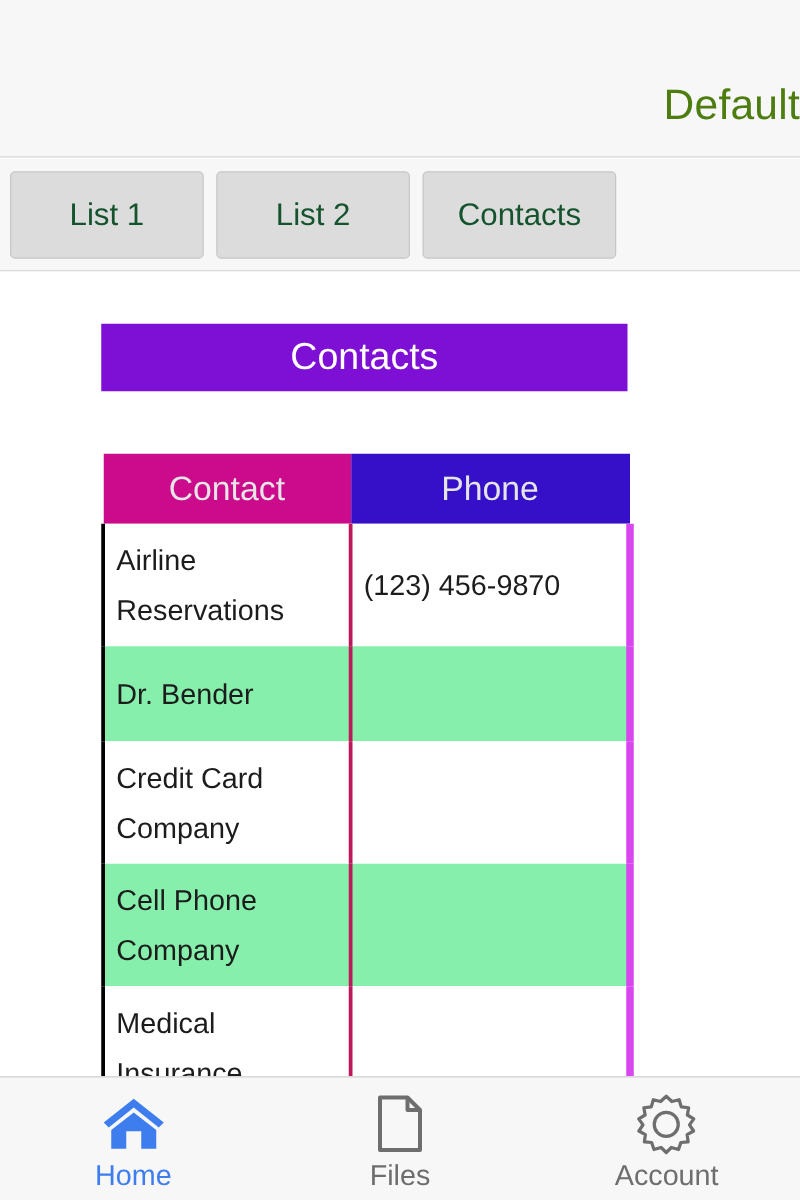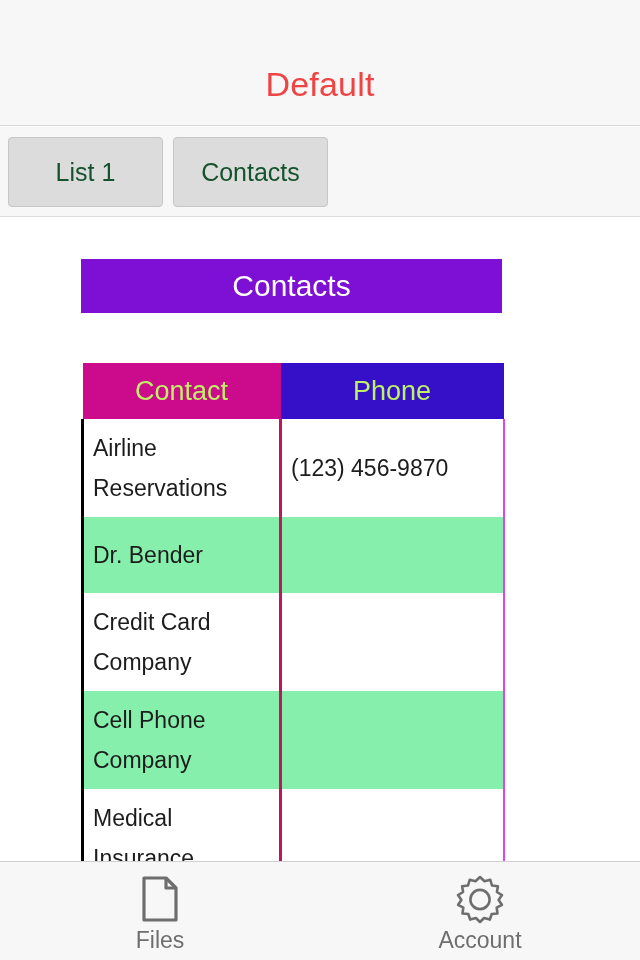--- a/index.html
+++ b/index.html
@@ -23,23 +23,23 @@
     height: 126px;
     background: #f7f7f7;
     border-bottom: 1px solid #d8d8d8;
     box-sizing: border-box;
   }
   .header-title {
     position: absolute;
     left: 0;
     top: 62px;
     width: 640px;
-    text-align: center;
+    text-align: right;
     font-size: 34px;
-    color: #ef4444;
+    color: #4d7c0f;
     letter-spacing: 0.2px;
     line-height: 44px;
   }
 
   
   .tabbar {
     position: absolute;
     left: 0; top: 127px;
     width: 640px;
     height: 90px;
@@ -99,34 +99,34 @@
     left: 81px;
     top: 145px;
     width: 421px;
     border-collapse: collapse;
     table-layout: fixed;
   }
   .contacts-table th {
     height: 56px;
     font-weight: normal;
     font-size: 27px;
-    color: #bef264;
+    color: #e5e5e5;
     text-align: center;
     padding: 0;
     border: none;
   }
   .th-contact { background: #cc0a8c; width: 198px; }
   .th-phone   { background: #3510c8; width: 223px; }
 
   .contacts-table td {
     font-size: 23px;
     color: #1c1c1c;
     padding: 9px 0 9px 9px;
     border-left: 3px solid #000000;
-    border-right: 2px solid #d946ef;
+    border-right: 6px solid #d946ef;
     vertical-align: middle;
     line-height: 40px;
     height: 76px;
     box-sizing: border-box;
   }
   .contacts-table td.col-contact {
     border-right: 3px solid #be185d;
   }
   .contacts-table td.col-phone {
     border-left: 0;
@@ -192,20 +192,23 @@
 <div class="header">
   <div class="header-title">Default</div>
 </div>
 
 <div class="tabbar">
   <div class="tabs-row">
     <div class="tab">
       <span>List 1</span>
     </div>
     <div class="tab">
+      <span>List 2</span>
+    </div>
+    <div class="tab">
       <span>Contacts</span>
     </div>
   </div>
 </div>
 
 <div class="content">
 
   <div class="section-banner">
     <span>Contacts</span>
   </div>
@@ -238,20 +241,29 @@
         <td class="col-contact">Medical Insurance</td>
         <td class="col-phone"></td>
       </tr>
     </tbody>
   </table>
 
 </div>
 
 <div class="bottomnav">
 
+  <div class="navitem active">
+    <div class="navicon">
+      <svg width="52" height="44" viewBox="0 0 52 44">
+        <path d="M26 2 L50 21 L46 25 L26 9 L6 25 L2 21 Z" fill="#3d7dee"></path>
+        <path d="M26 13 L44 27 L44 42 L32 42 L32 28 L20 28 L20 42 L8 42 L8 27 Z" fill="#3d7dee"></path>
+      </svg>
+    </div>
+    <div class="navlabel">Home</div>
+  </div>
 
 
   <div class="navitem">
     <div class="navicon">
       <svg width="40" height="48" viewBox="0 0 40 48">
         <path d="M4 3 L26 3 L36 13 L36 45 L4 45 Z" fill="none" stroke="#6e6e6e" stroke-width="3.2" stroke-linejoin="round"></path>
         <path d="M26 3 L26 13 L36 13" fill="none" stroke="#6e6e6e" stroke-width="3.2" stroke-linejoin="round"></path>
       </svg>
     </div>
     <div class="navlabel">Files</div>

